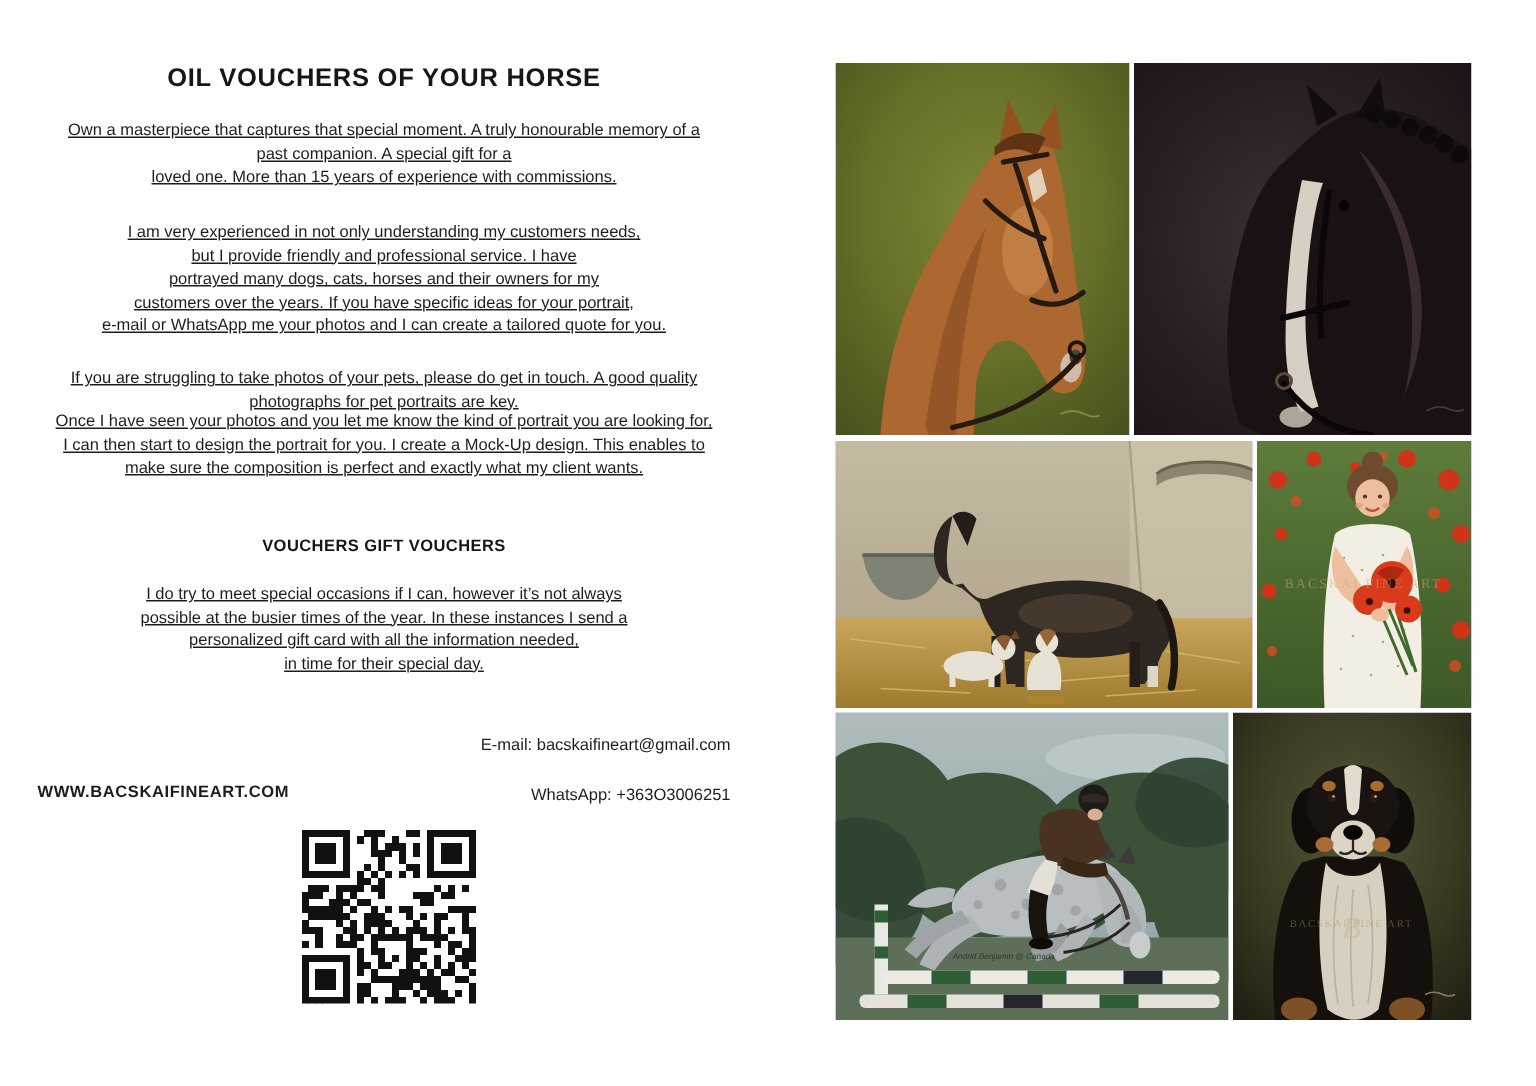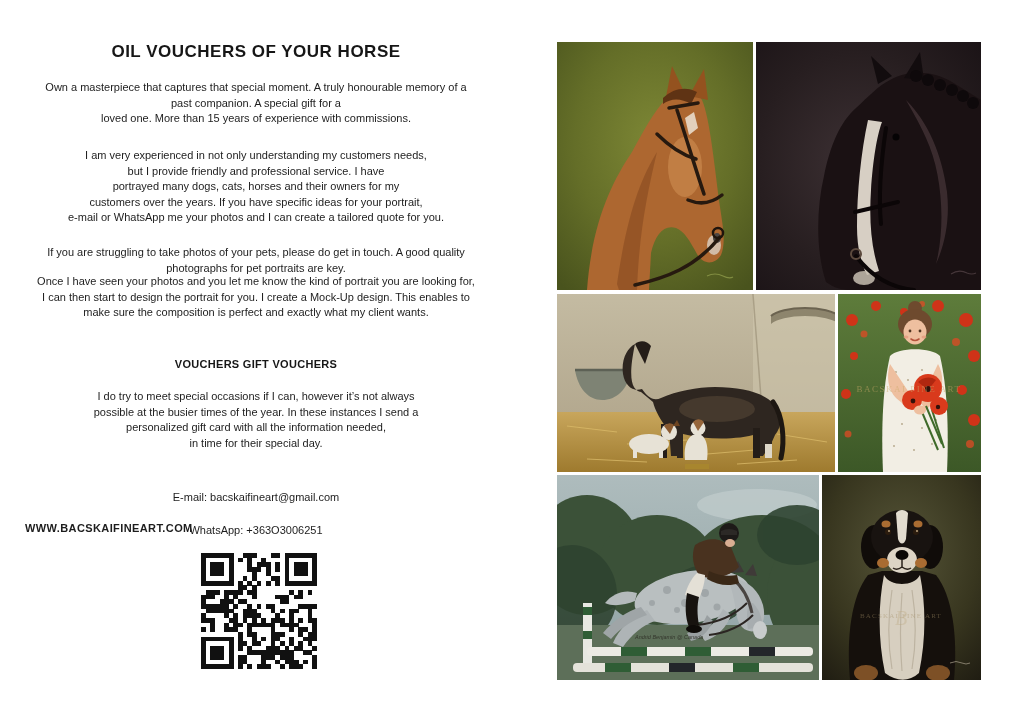--- a/index.html
+++ b/index.html
@@ -2,24 +2,24 @@
 <html><head>
 <meta charset="utf-8">
 <style>
   html,body{margin:0;padding:0;}
   body{width:1024px;height:724px;background:#ffffff;position:relative;overflow:hidden;
        font-family:"Liberation Sans",sans-serif;color:#1d1d1d;}
   .abs{position:absolute;}
   .doc-title{left:25px;top:42px;width:462px;text-align:center;
              font-size:17px;font-weight:bold;letter-spacing:.5px;color:#161616;}
   .para{left:25px;top:0;width:462px;text-align:center;font-size:11px;line-height:15.5px;
-        white-space:pre-line;color:#1d1d1d;}
+        white-space:pre-line;color:#1d1d1d;text-decoration:underline;}
   .heading-sm{left:25px;top:358px;width:462px;text-align:center;
               font-size:11px;font-weight:bold;letter-spacing:.3px;color:#161616;}
-  .contact{left:25px;top:472px;width:462px;text-align:center;font-size:11px;
+  .contact{left:25px;top:472px;width:462px;text-align:right;font-size:11px;
            line-height:16.5px;white-space:pre-line;}
   .website{left:25px;top:522px;width:462px;font-size:11px;
            font-weight:600;letter-spacing:.4px;}
   #qr-box{left:200px;top:553px;width:118px;height:116px;}
   #qr-box svg{display:block;width:118px;height:116px;}
   #qr-box rect{fill:#111111;}
   
   .gallery{left:557px;top:42px;width:424px;height:638px;}
   .art{position:absolute;overflow:hidden;background:#c4b5fd;}
   .art svg{display:block;width:100%;height:100%;}

